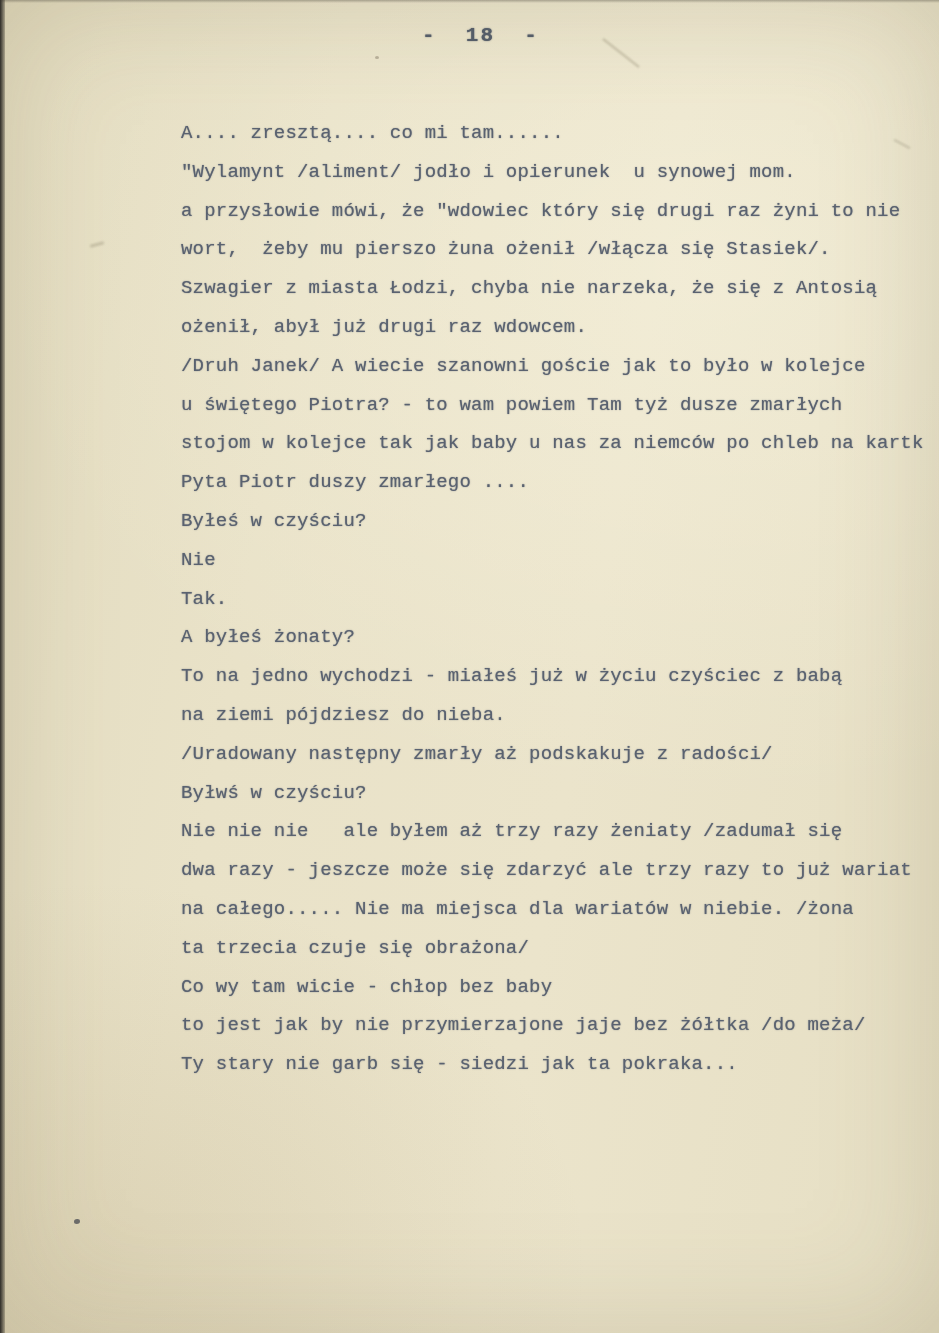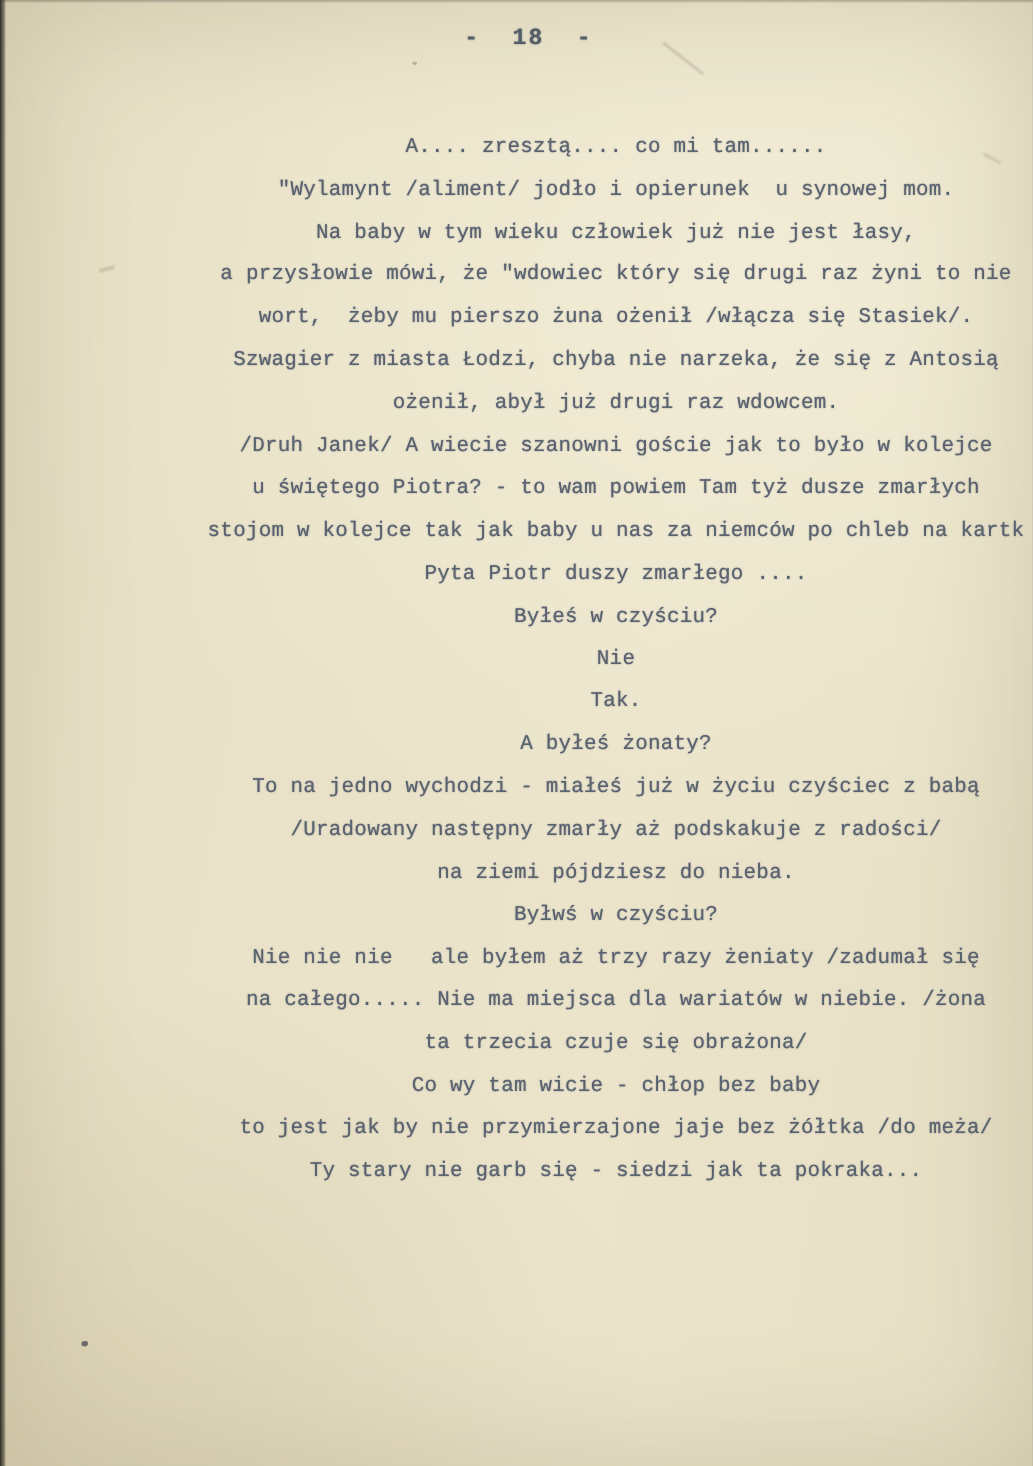--- a/index.html
+++ b/index.html
@@ -53,21 +53,20 @@
     font-size: 19px;
     line-height: 38.8px;
     letter-spacing: 0.2px;
     color: #5a6270;
     text-shadow: 0 0 1.3px rgba(88,96,110,0.8);
     filter: blur(0.32px);
   }
   .text-line {
     white-space: pre;
     height: 38.8px;
-    text-align: center;
   }
   
   .blemish {
     position: absolute;
     pointer-events: none;
   }
   .crease-top-right {
     left: 598px; top: 52px;
     width: 46px; height: 2px;
     background: rgba(120,110,85,0.35);
@@ -114,37 +113,37 @@
   <div class="blemish speck-top"></div>
   <div class="blemish speck-bottom-left"></div>
   <div class="blemish smudge-left"></div>
   <div class="blemish mark-right"></div>
 
   <div class="page-number">-  18  -</div>
 
   <div class="text-block">
       <div class="text-line">A.... zresztą.... co mi tam......</div>
       <div class="text-line">"Wylamynt /aliment/ jodło i opierunek  u synowej mom.</div>
-      <div class="text-line">Na baby w tym wieku człowiek już nie jest łasy,</div>
       <div class="text-line">a przysłowie mówi, że "wdowiec który się drugi raz żyni to nie</div>
       <div class="text-line">wort,  żeby mu pierszo żuna ożenił /włącza się Stasiek/.</div>
       <div class="text-line">Szwagier z miasta Łodzi, chyba nie narzeka, że się z Antosią</div>
       <div class="text-line">ożenił, abył już drugi raz wdowcem.</div>
       <div class="text-line">/Druh Janek/ A wiecie szanowni goście jak to było w kolejce</div>
       <div class="text-line">u świętego Piotra? - to wam powiem Tam tyż dusze zmarłych</div>
       <div class="text-line">stojom w kolejce tak jak baby u nas za niemców po chleb na kartk</div>
       <div class="text-line">Pyta Piotr duszy zmarłego ....</div>
       <div class="text-line">Byłeś w czyściu?</div>
       <div class="text-line">Nie</div>
       <div class="text-line">Tak.</div>
       <div class="text-line">A byłeś żonaty?</div>
       <div class="text-line">To na jedno wychodzi - miałeś już w życiu czyściec z babą</div>
+      <div class="text-line">na ziemi pójdziesz do nieba.</div>
       <div class="text-line">/Uradowany następny zmarły aż podskakuje z radości/</div>
-      <div class="text-line">na ziemi pójdziesz do nieba.</div>
       <div class="text-line">Byłwś w czyściu?</div>
       <div class="text-line">Nie nie nie   ale byłem aż trzy razy żeniaty /zadumał się</div>
+      <div class="text-line">dwa razy - jeszcze może się zdarzyć ale trzy razy to już wariat</div>
       <div class="text-line">na całego..... Nie ma miejsca dla wariatów w niebie. /żona</div>
       <div class="text-line">ta trzecia czuje się obrażona/</div>
       <div class="text-line">Co wy tam wicie - chłop bez baby</div>
       <div class="text-line">to jest jak by nie przymierzajone jaje bez żółtka /do meża/</div>
       <div class="text-line">Ty stary nie garb się - siedzi jak ta pokraka...</div>
     </div>
 </div>
 
 </body></html>

